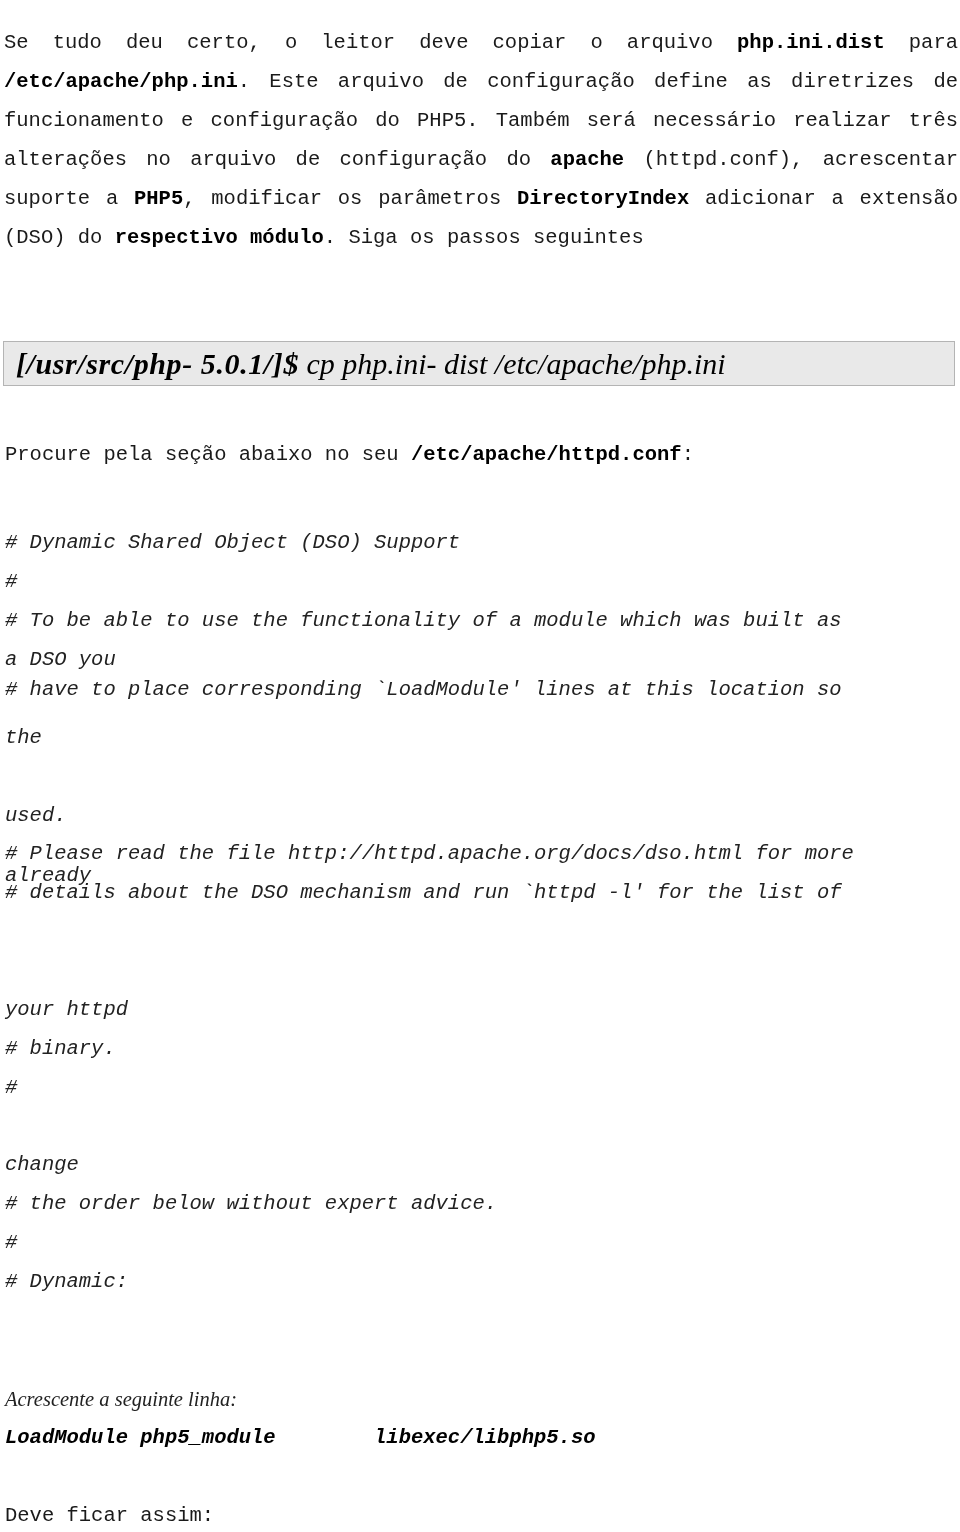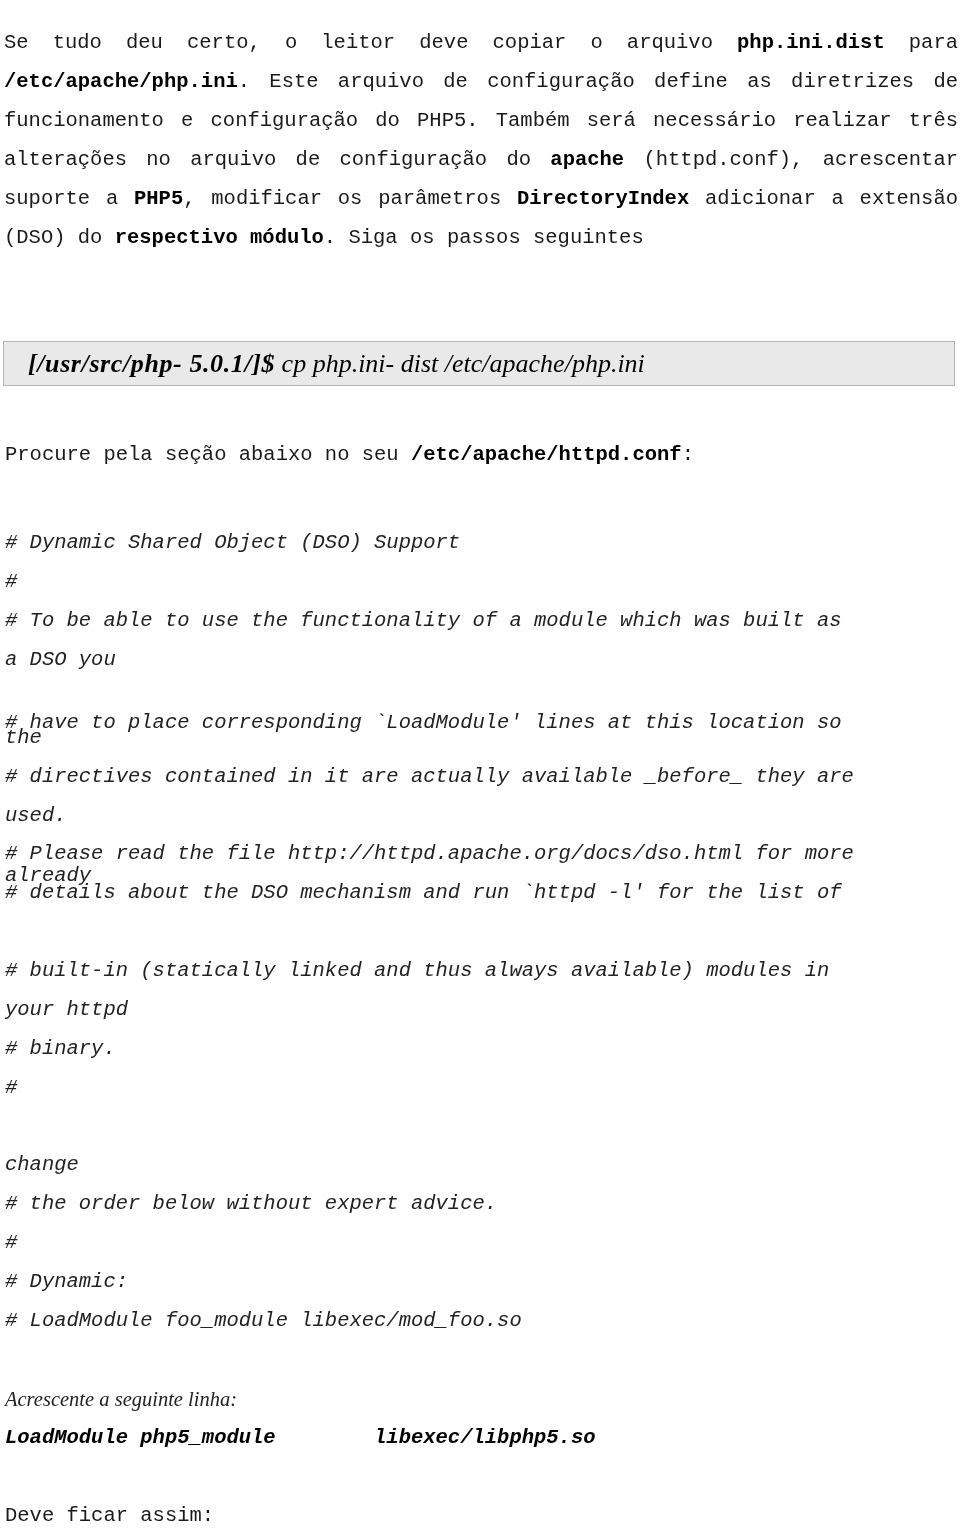--- a/index.html
+++ b/index.html
@@ -48,25 +48,25 @@
     left: 3px;
     top: 341px;
     width: 952px;
     height: 45px;
     background: #e9e9e9;
     border: 1px solid #b4b4b4;
     box-sizing: border-box;
   }
   .cmdbox .cmdtext {
     position: absolute;
-    left: 24px;
+    left: 12px;
     top: 8px;
     font-family: "Liberation Serif", "DejaVu Serif", serif;
     font-style: italic;
-    font-size: 26px;
+    font-size: 30px;
     line-height: 28px;
     white-space: pre;
     color: #000;
   }
   .cmdbox .cmdtext .prompt {
     font-weight: bold;
     letter-spacing: 0.6px;
   }
   .cmdbox .cmdtext .cmd {
     font-weight: normal;
@@ -101,35 +101,32 @@
   <div class="cmdbox">
     <div class="cmdtext"><span class="prompt">[/usr/src/php- 5.0.1/]$</span><span class="cmd"> cp php.ini- dist /etc/apache/php.ini</span></div>
   </div>
 
   <div class="line reg" style="top:443px;"><span>Procure pela seção abaixo no seu </span><b>/etc/apache/httpd.conf</b><span>:</span></div>
 
   <div class="line ital hash" style="top:531px;"># Dynamic Shared Object (DSO) Support</div>
   <div class="line ital hash" style="top:570px;">#</div>
   <div class="line ital" style="top:609px;"># To be able to use the functionality of a module which was built as</div>
   <div class="line ital" style="top:648px;">a DSO you</div>
-  <div class="line ital" style="top:711px;"># have to place corresponding `LoadModule' lines at this location so</div>
+  <div class="line ital" style="top:678px;"># have to place corresponding `LoadModule' lines at this location so</div>
   <div class="line ital" style="top:726px;">the</div>
-  <div class="line ital" style="top:765px;"># directives contained in it are actually available _before_ they are</div>
   <div class="line ital" style="top:804px;">used.</div>
   <div class="line ital" style="top:881px;"># details about the DSO mechanism and run `httpd -l' for the list of</div>
   <div class="line ital" style="top:842px;"># Please read the file http://httpd.apache.org/docs/dso.html for more</div>
   <div class="line ital" style="top:864px;">already</div>
-  <div class="line ital" style="top:959px;"># built-in (statically linked and thus always available) modules in</div>
   <div class="line ital" style="top:998px;">your httpd</div>
   <div class="line ital" style="top:1037px;"># binary.</div>
   <div class="line ital hash" style="top:1076px;">#</div>
   <div class="line ital" style="top:1153px;">change</div>
   <div class="line ital" style="top:1192px;"># the order below without expert advice.</div>
   <div class="line ital hash" style="top:1231px;">#</div>
   <div class="line ital" style="top:1270px;"># Dynamic:</div>
-  <div class="line ital" style="top:1309px;"># LoadModule foo_module libexec/mod_foo.so</div>
 
   <div class="line ital" style="top:1387px;font-family:Liberation Serif, serif;">Acrescente a seguinte linha:</div>
   <div class="line bital" style="top:1426px;">LoadModule php5_module        libexec/libphp5.so</div>
 
   <div class="line reg" style="top:1504px;">Deve ficar assim:</div>
 
 </div>
 
 </body></html>

